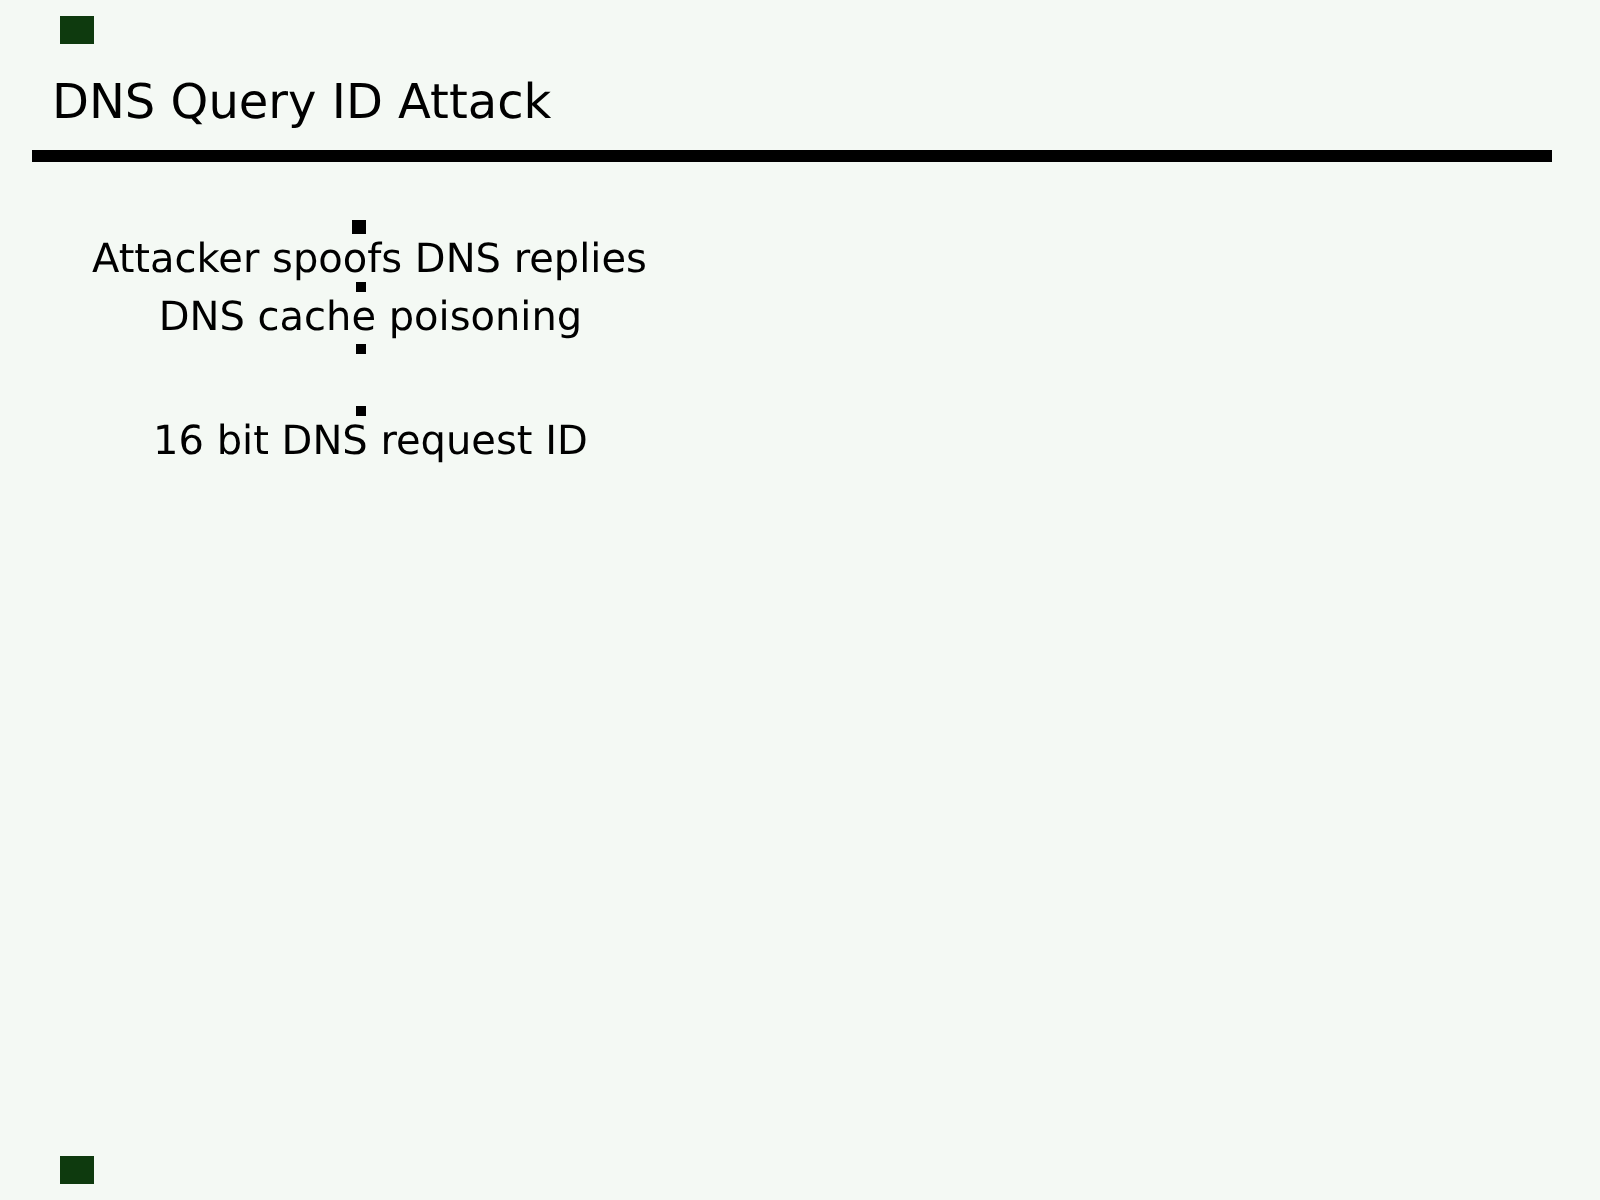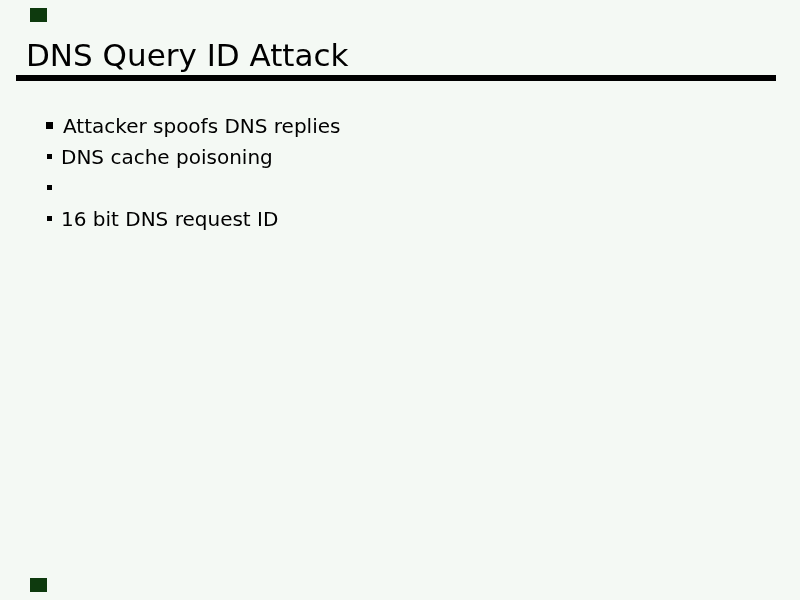--- a/index.html
+++ b/index.html
@@ -23,21 +23,21 @@
     background: var(--nav-square, #0e3a0e);
     cursor: pointer;
   }
   .nav-square.top { top: 8px; }
   .nav-square.bottom { top: 578px; }
   .slide-title {
     position: absolute;
     left: 26px;
     top: 38px;
     margin: 0;
-    font-size: 31px;
+    font-size: 24px;
     font-weight: normal;
     line-height: 1.15;
     white-space: nowrap;
     color: var(--text, #000000);
   }
   .title-rule {
     position: absolute;
     left: 16px;
     top: 75px;
     width: 760px;
@@ -51,20 +51,21 @@
     margin: 0;
     padding: 0;
     list-style: none;
   }
   ul.bullets li {
     display: flex;
     align-items: center;
     height: 31px;
     font-size: 20px;
     white-space: nowrap;
+    flex-direction: column;
   }
   .bullet-marker {
     flex: 0 0 auto;
     background: var(--text, #000000);
   }
   li.l1 { padding-left: 46px; }
   li.l1 .bullet-marker {
     width: 7px;
     height: 7px;
     margin-right: 10px;

